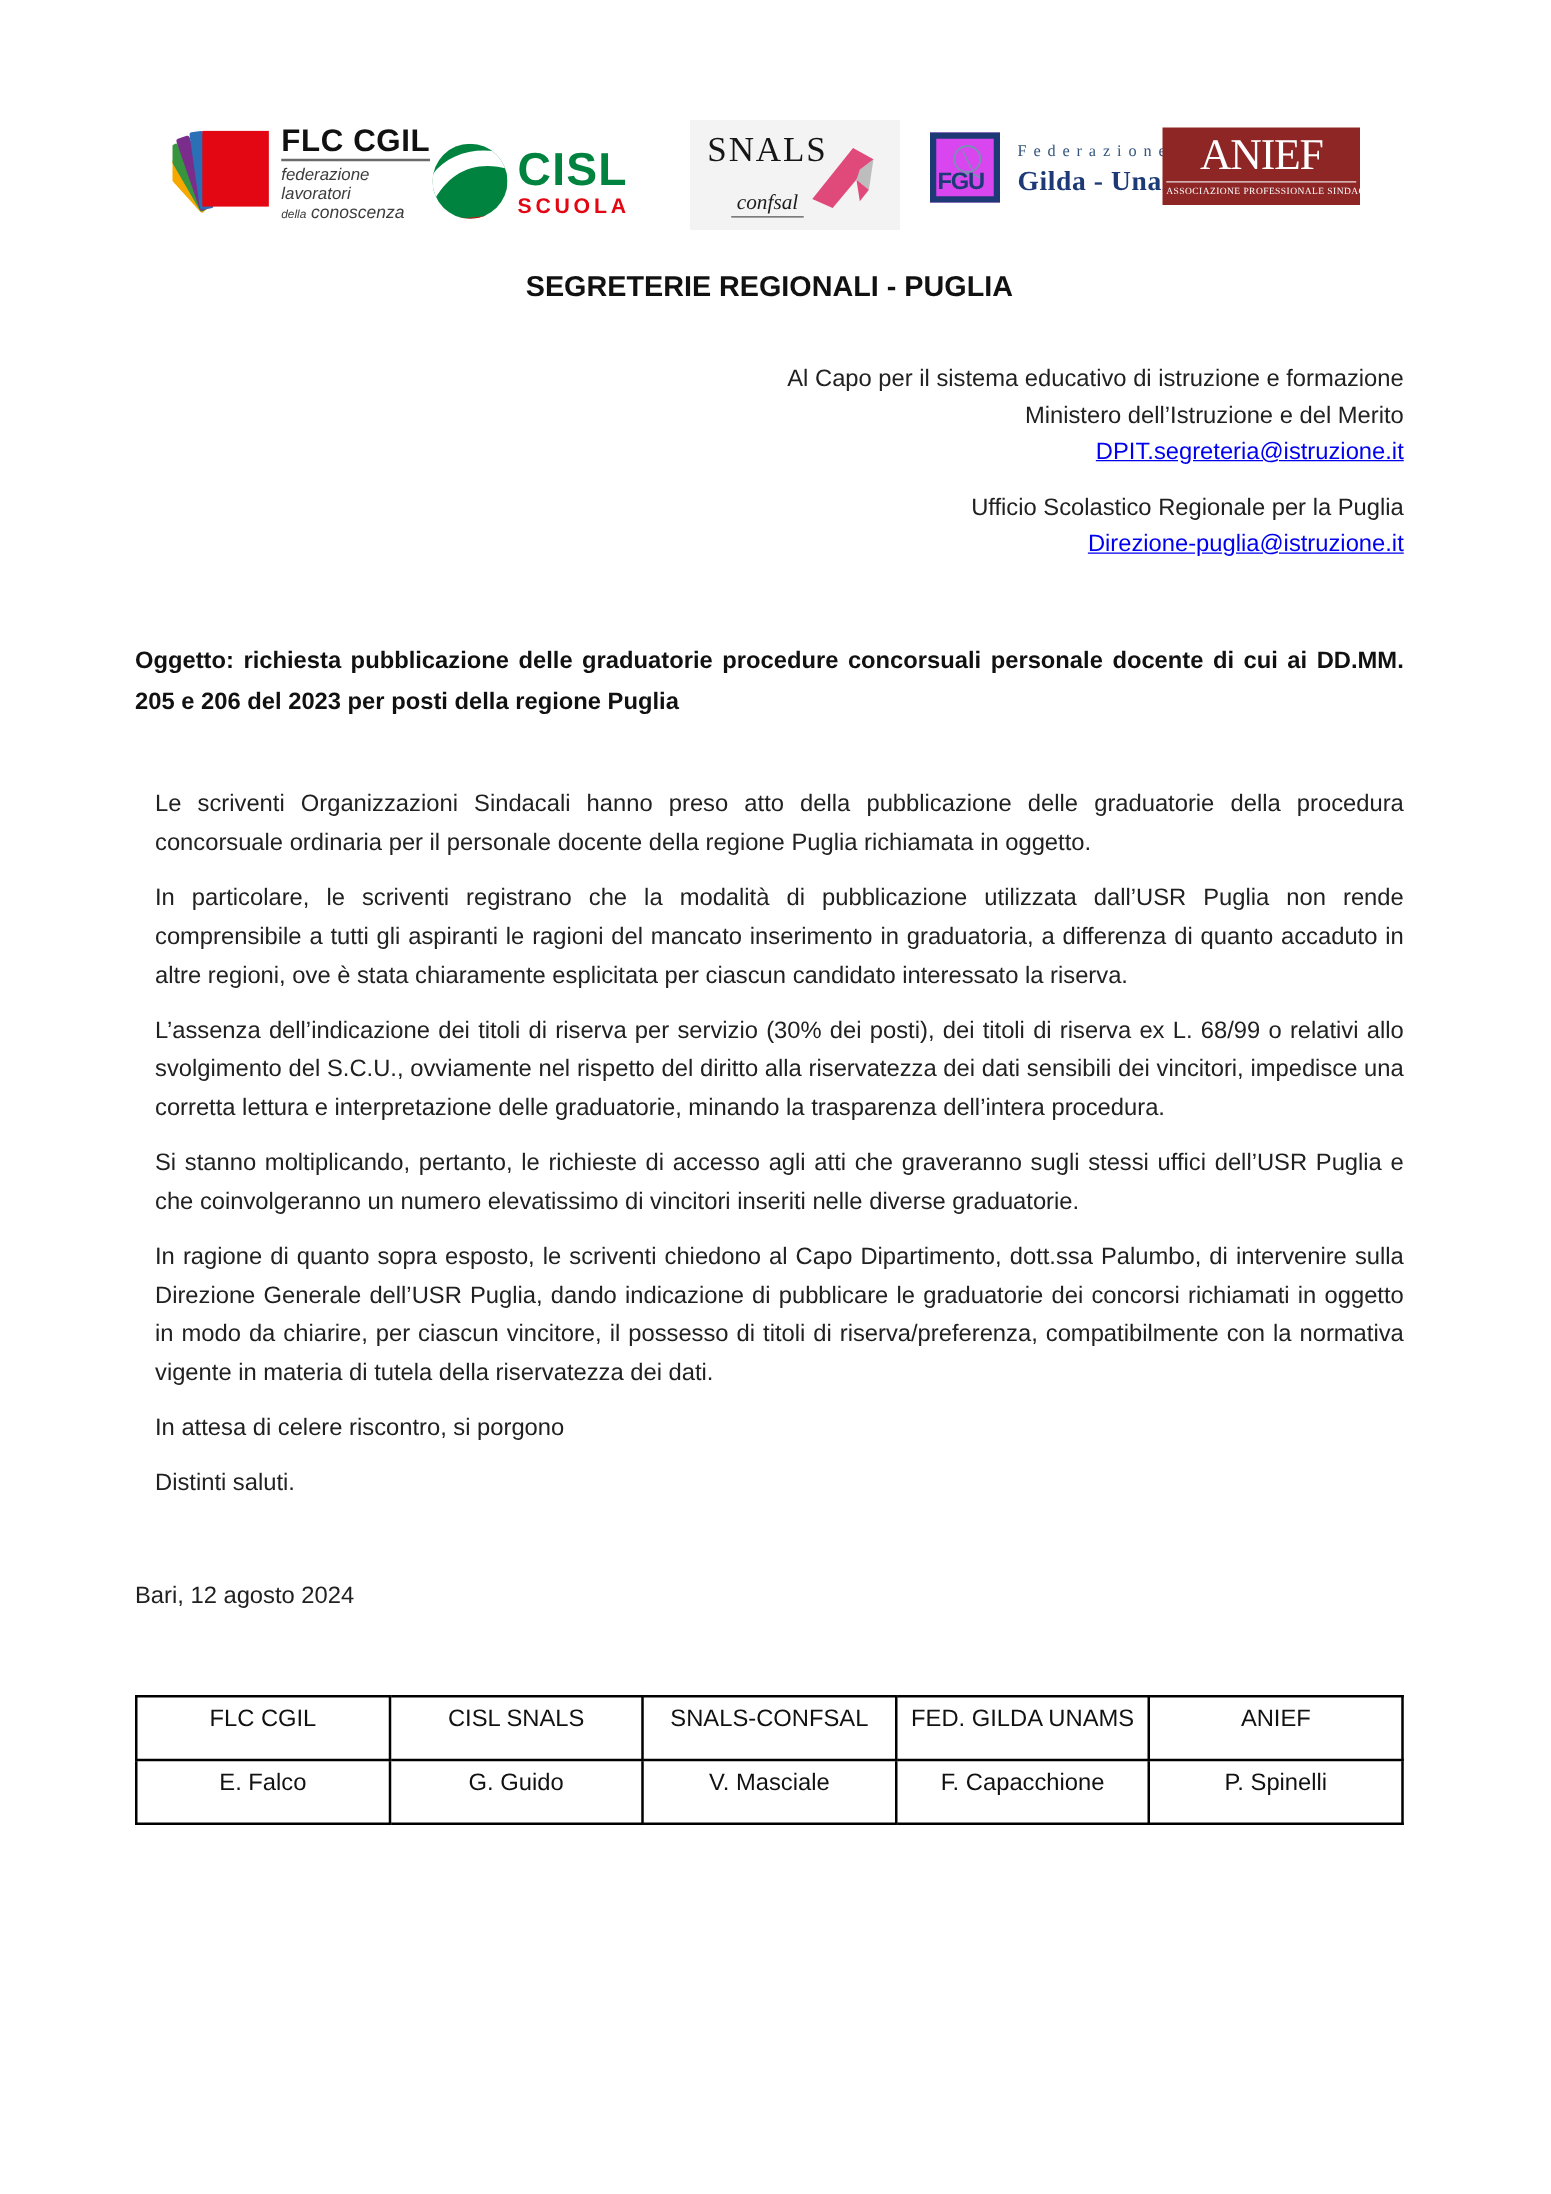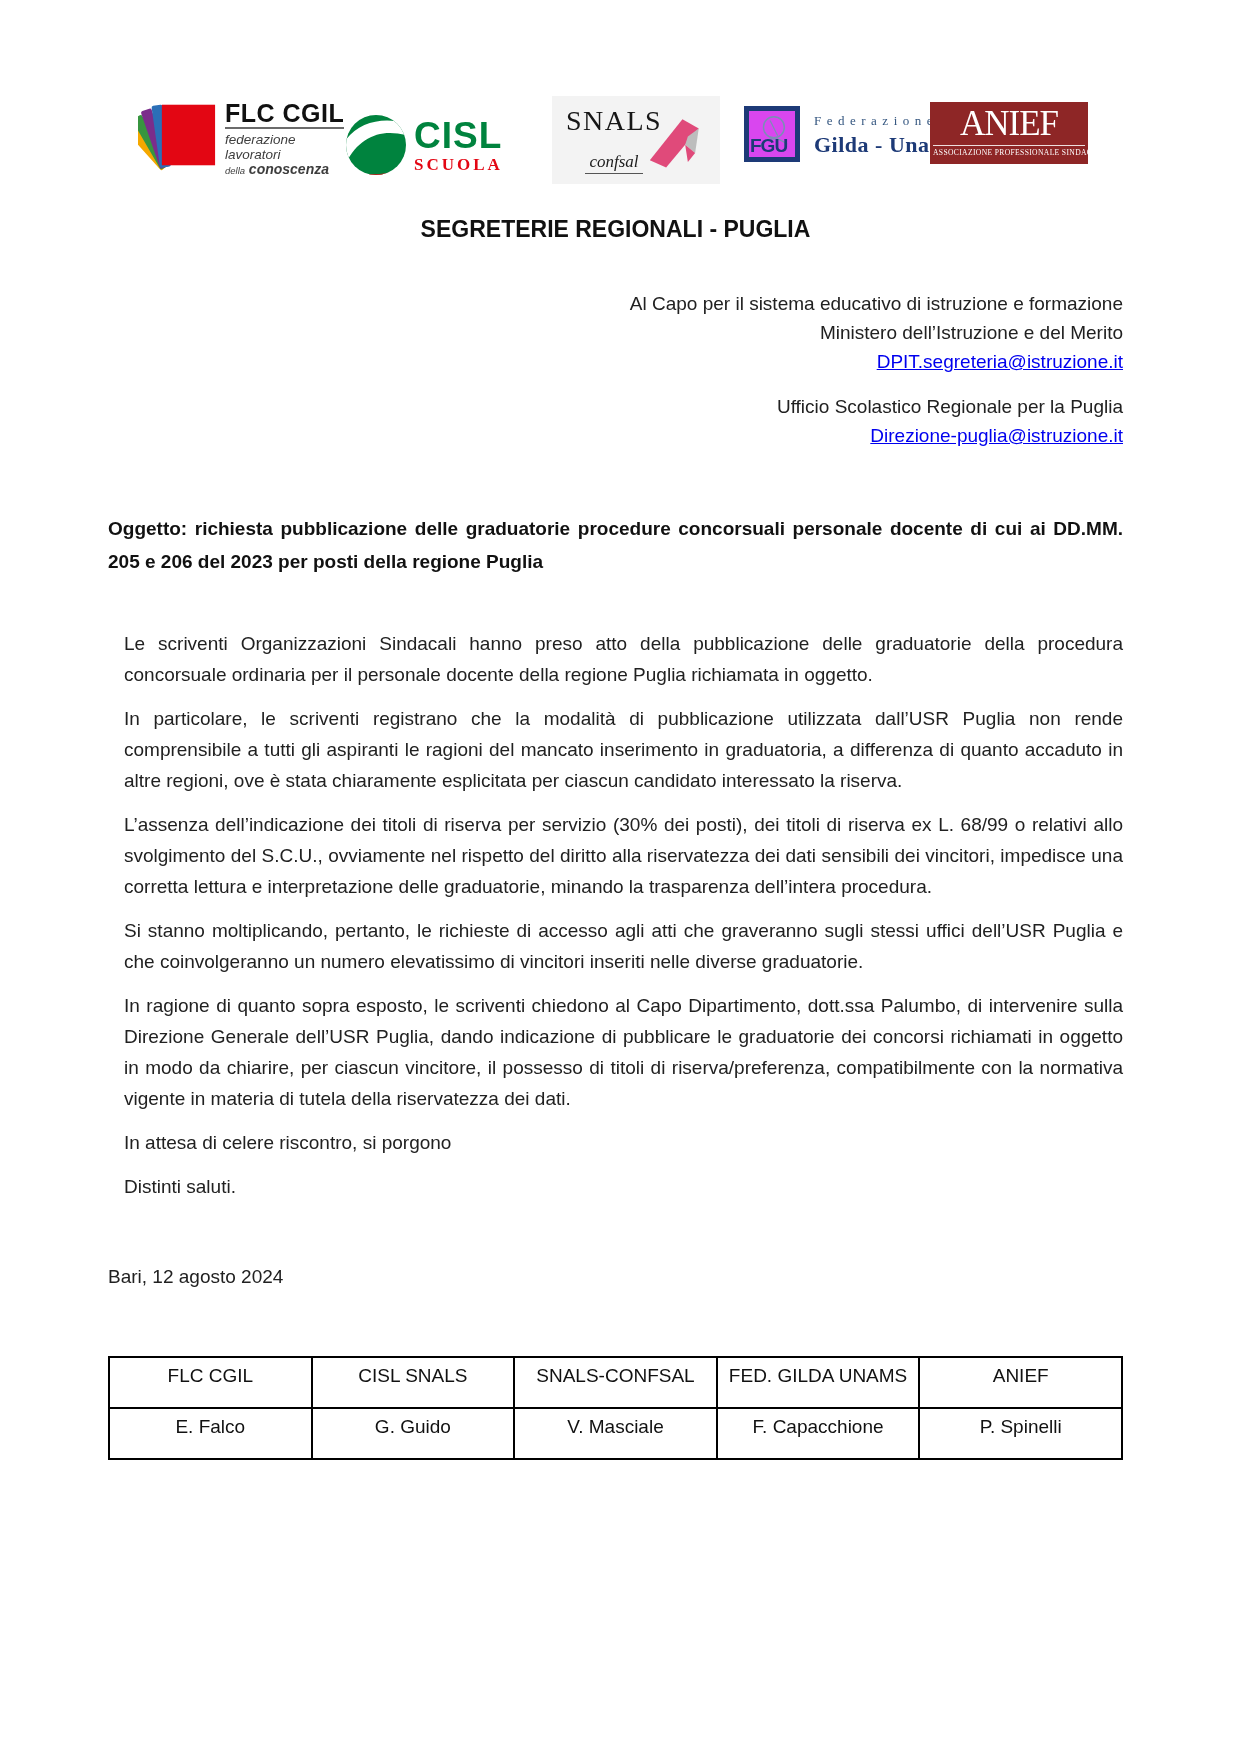--- a/index.html
+++ b/index.html
@@ -11,26 +11,26 @@
   
   .logo-strip{position:relative;height:90px;margin-top:96px;}
   .logo{position:absolute;top:0;}
   
   .logo-flc{left:138px;top:2px;display:flex;gap:9px;align-items:flex-start;}
   .flc-text{padding-top:2px;}
   .flc-title{font-size:25px;font-weight:700;letter-spacing:.5px;color:#111;
     border-bottom:2px solid #6b6b6b;padding-bottom:1px;margin-bottom:3px;line-height:26px;}
   .flc-sub{font-style:italic;font-size:13.5px;line-height:15px;color:#3d3d3d;}
   .flc-sub .tiny{font-size:9.5px;}
-  .flc-sub .strong{font-weight:700;font-size:14px;}
+  .flc-sub .strong{font-weight:400;font-size:14px;}
   
   .logo-cisl{left:346px;top:19px;display:flex;gap:8px;align-items:flex-start;}
   .cisl-text{padding-top:4px;}
   .cisl-title{font-size:37px;font-weight:800;color:#00833E;line-height:34px;letter-spacing:1px;}
-  .cisl-sub{font-size:17px;font-weight:800;color:#E30613;letter-spacing:3px;margin-top:2px;font-family:Liberation Serif, serif;}
+  .cisl-sub{font-size:17px;font-weight:800;color:#E30613;letter-spacing:3px;margin-top:2px;}
   
   .logo-snals{left:552px;top:0;background:#f3f3f3;width:168px;height:88px;
     display:flex;align-items:center;justify-content:center;}
   .snals-inner{display:flex;align-items:flex-end;}
   .snals-textcol{text-align:center;}
   .snals-title{font-family:"Liberation Serif",serif;font-size:28px;letter-spacing:1.5px;color:#161616;line-height:30px;}
   .snals-sub{font-family:"Liberation Serif",serif;font-style:italic;font-size:17px;color:#1c1c1c;
     border-bottom:1.5px solid #555;display:inline-block;padding:0 4px 1px;margin-top:16px;}
   .snals-ribbon{margin-left:-14px;margin-top:-6px;}
   

